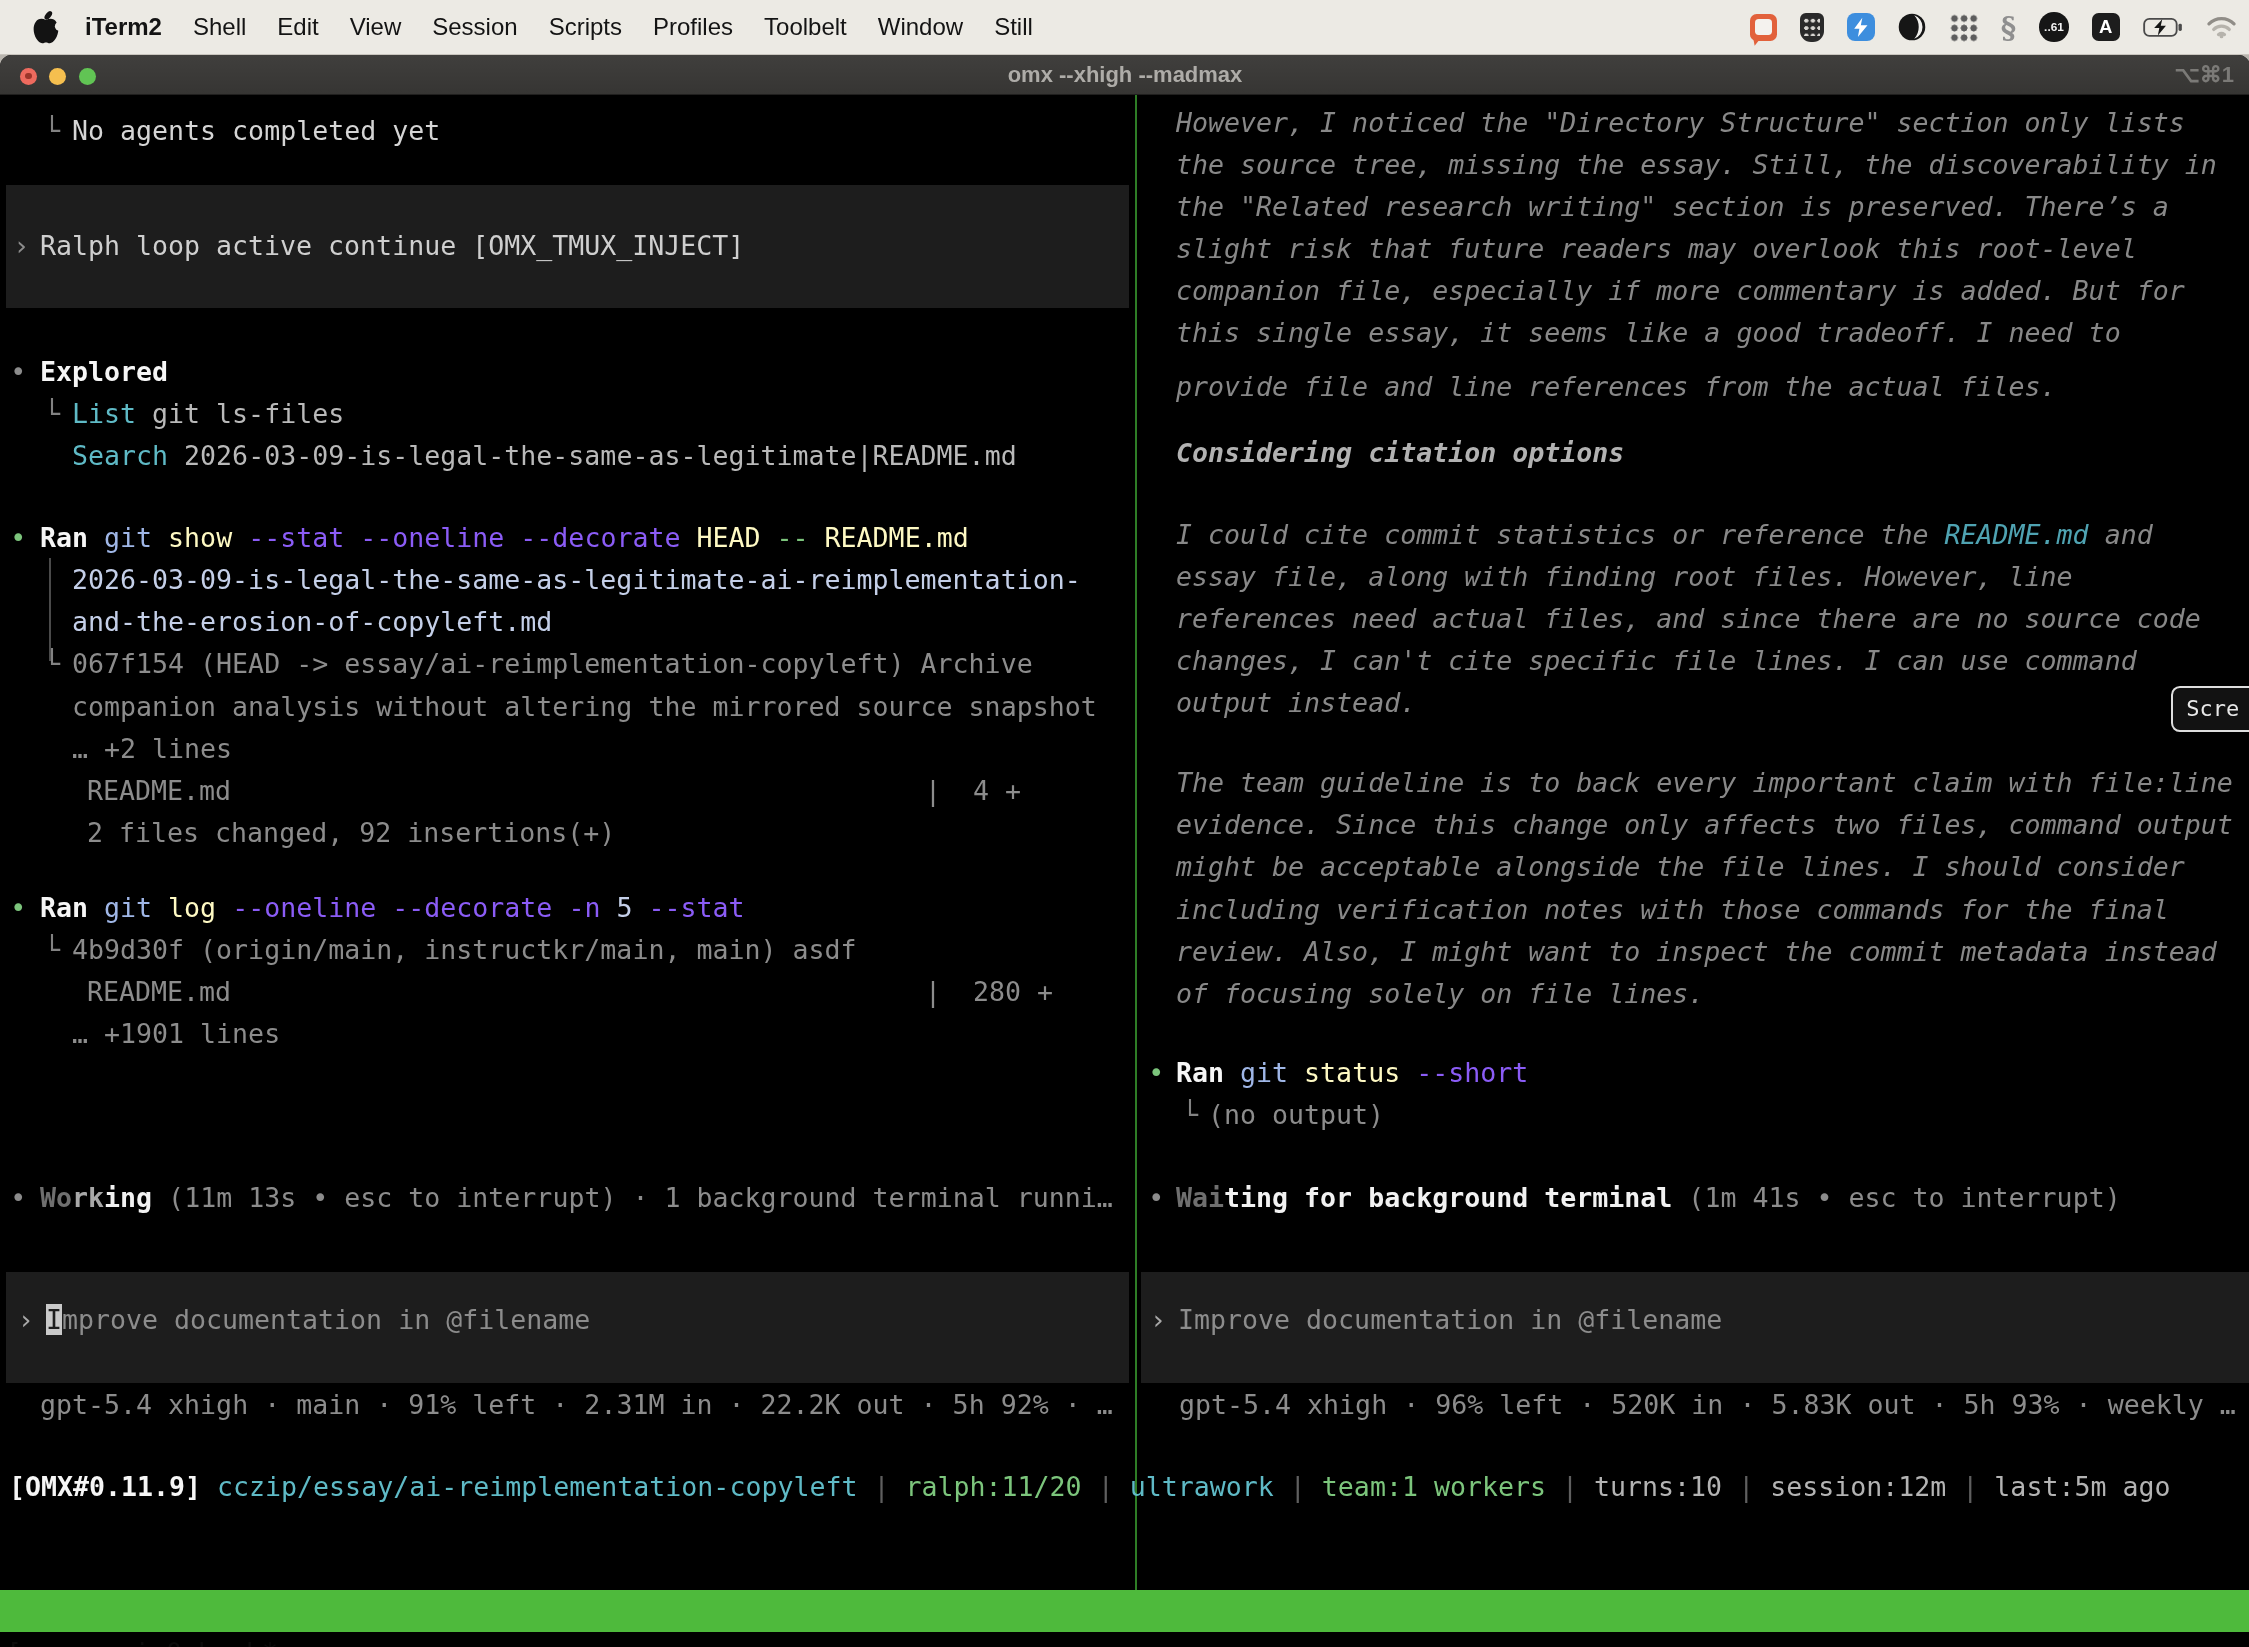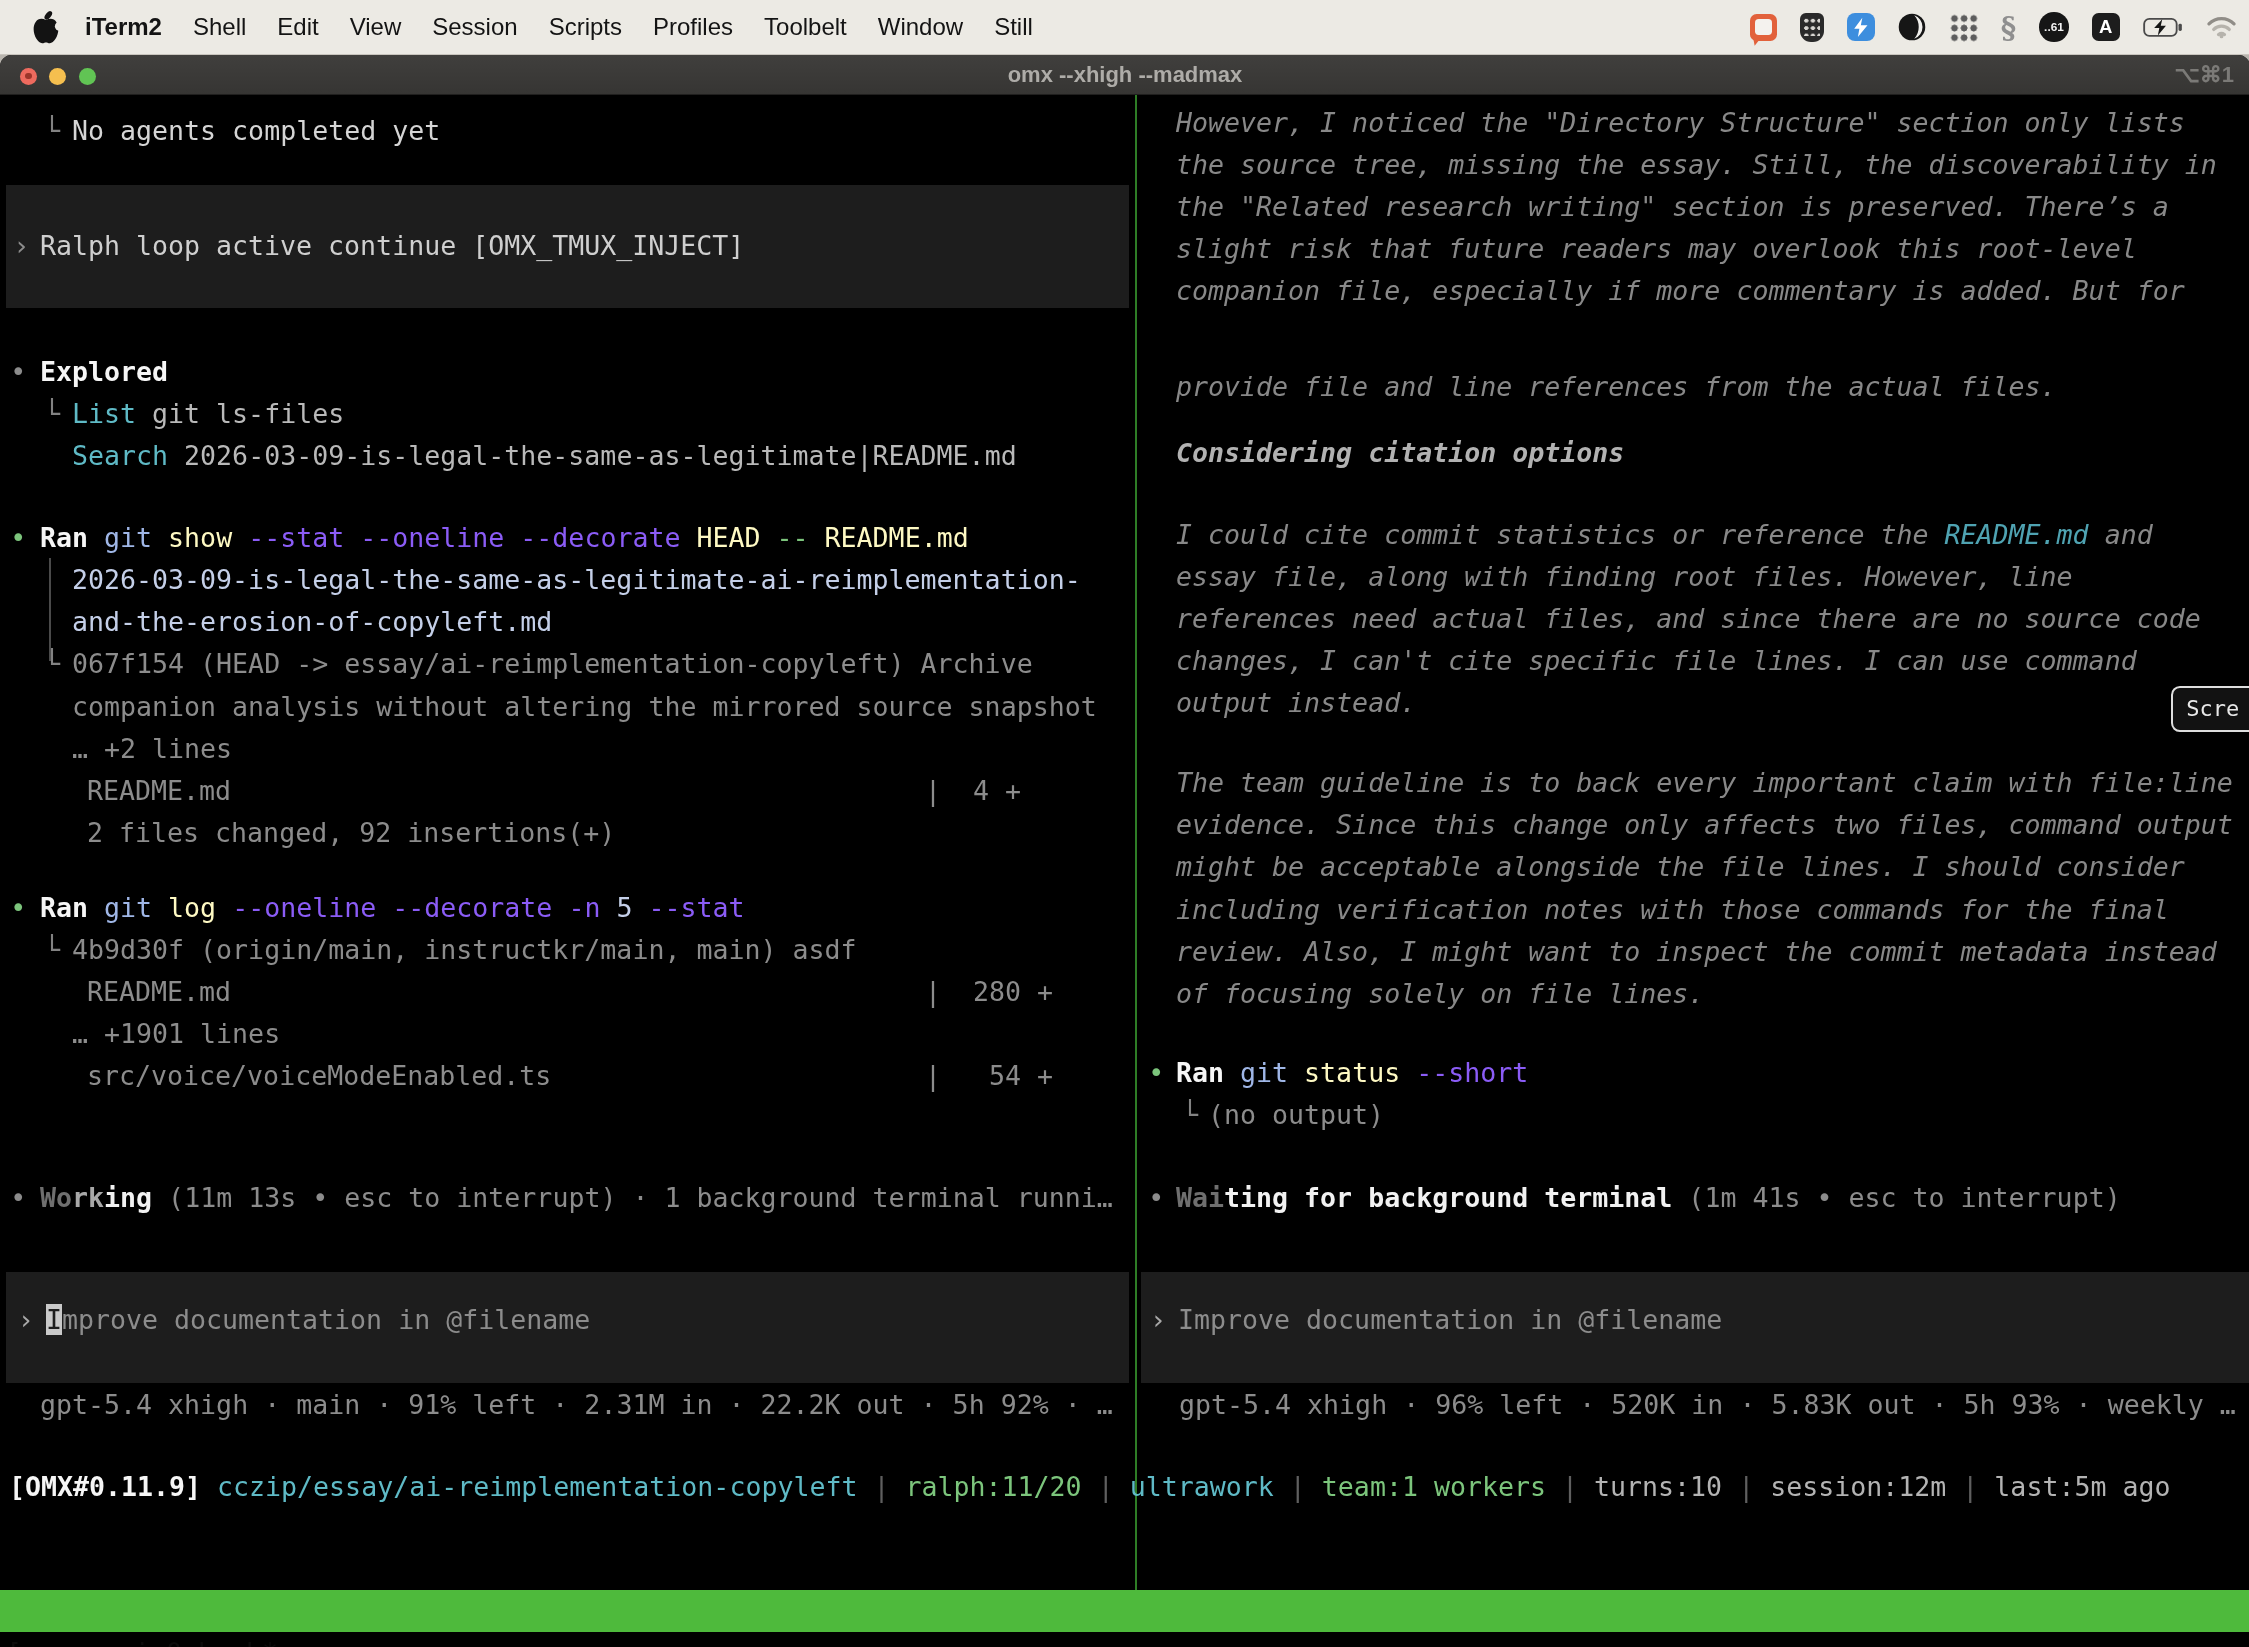--- a/index.html
+++ b/index.html
@@ -224,24 +224,20 @@
       </div>
       <div class="row" style="top:834px">
         <span class="pos c-tree" style="left:44px">└</span>
         <span class="pos c-out" style="left:72px">4b9d30f (origin/main, instructkr/main, main) asdf</span>
       </div>
       <div class="row" style="top:876px">
         <span class="pos c-out" style="left:87px">README.md</span>
         <span class="pos c-out" style="left:925px">|  280 +</span>
       </div>
       <div class="row c-out" style="top:918px; left:72px">… +1901 lines</div>
-      <div class="row" style="top:960px">
-        <span class="pos c-out" style="left:87px">src/voice/voiceModeEnabled.ts</span>
-        <span class="pos c-out" style="left:925px">|   54 +</span>
-      </div>
 
       <div class="row" style="top:1082px">
         <span class="pos c-out" style="left:10.3px">•</span>
         <span class="pos" style="left:40px"><span class="c-dim">Wo</span><span class="c-mid">rk</span><span class="c-br">ing</span><span class="c-out"> (11m 13s • esc to interrupt) · 1 background terminal runni…</span></span>
       </div>
 
       <div class="input-box" style="top:1177px; width:1123px">
         <div class="row" style="top:27px">
           <span class="pos c-mid" style="left:11.8px; font-weight:400">›</span>
           <span class="pos" style="left:40px"><span class="cursor-block">I</span><span class="c-out">mprove documentation in @filename</span></span>
@@ -252,20 +248,21 @@
 
     <div class="divider"></div>
 
     <div class="pane pane-right">
 
       <div class="row it" style="top:6.6px;   left:38px">However, I noticed the "Directory Structure" section only lists</div>
       <div class="row it" style="top:49px;  left:38px">the source tree, missing the essay. Still, the discoverability in</div>
       <div class="row it" style="top:91px; left:38px">the "Related research writing" section is preserved. There’s a</div>
       <div class="row it" style="top:133px; left:38px">slight risk that future readers may overlook this root-level</div>
       <div class="row it" style="top:175px; left:38px">companion file, especially if more commentary is added. But for</div>
+      <div class="row it" style="top:217px; left:38px">this single essay, it seems like a good tradeoff. I need to</div>
       <div class="row it" style="top:271px; left:38px">provide file and line references from the actual files.</div>
 
       <div class="row" style="top:419px; left:38px"><span class="it">I could cite commit statistics or reference the </span><span class="it-link">README.md</span><span class="it"> and</span></div>
 
       <div class="row it-head" style="top:337px; left:38px">Considering citation options</div>
       <div class="row it" style="top:461px; left:38px">essay file, along with finding root files. However, line</div>
       <div class="row it" style="top:503px; left:38px">references need actual files, and since there are no source code</div>
       <div class="row it" style="top:545px; left:38px">changes, I can't cite specific file lines. I can use command</div>
       <div class="row it" style="top:587px; left:38px">output instead.</div>
 

